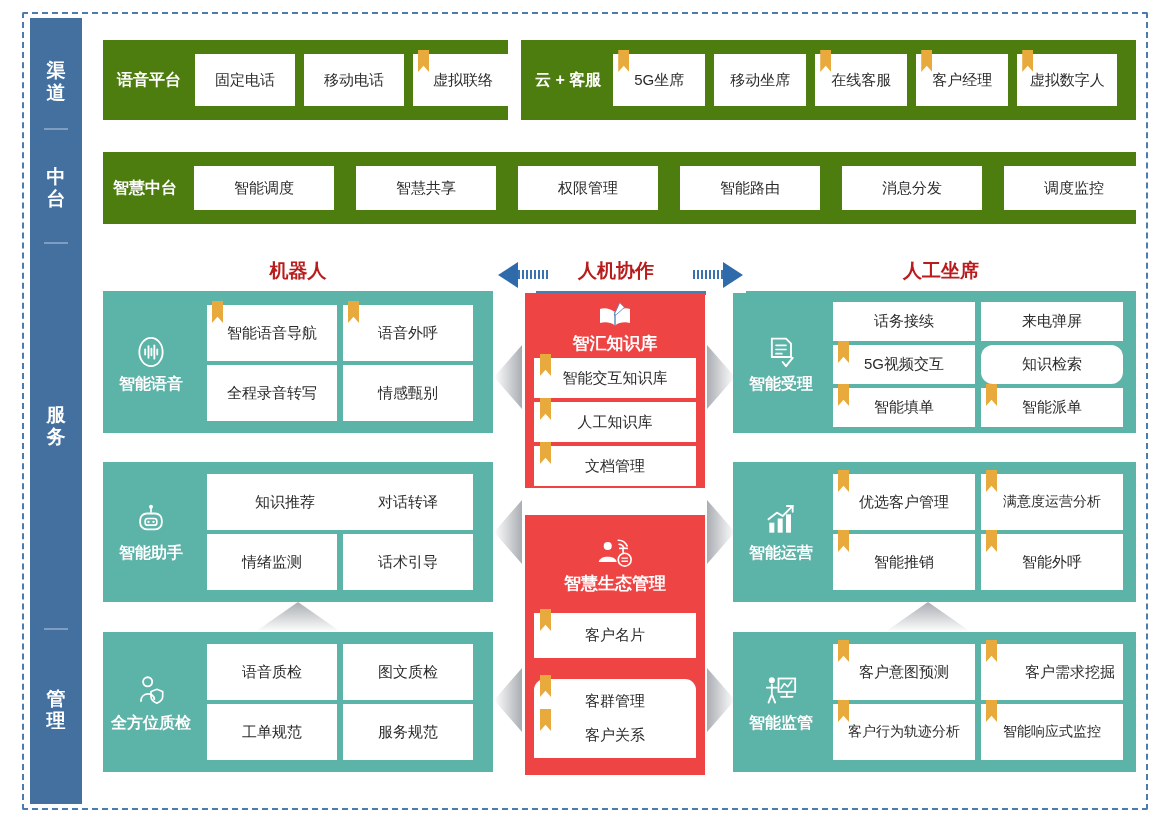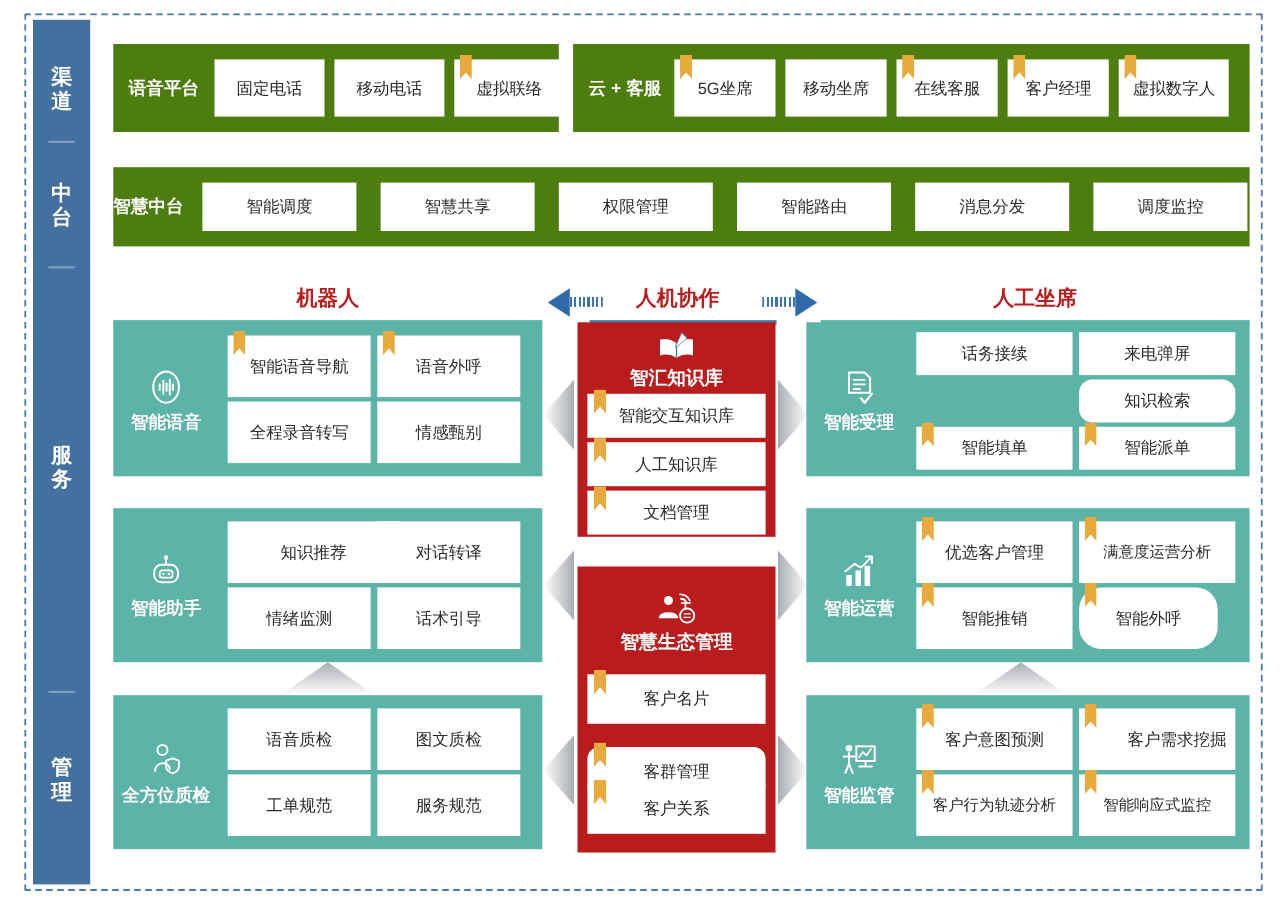--- a/index.html
+++ b/index.html
@@ -141,21 +141,21 @@
     color: #2b2b2b;
     font-size: 15px;
     display: flex;
     align-items: center;
     justify-content: center;
     white-space: nowrap;
   }
   .cell.small { font-size: 14px; }
 
   
-  .cstack { position: absolute; background: #b91c1c; }
+  .cstack { position: absolute; background: #ef4444; }
   .cstack-head {
     position: absolute; left: 0; width: 100%;
     display: flex; flex-direction: column;
     align-items: center; justify-content: flex-end;
   }
   .cstack-title {
     color: #ffffff; font-weight: bold; font-size: 17px;
     white-space: nowrap; margin-top: 1px;
   }
 
@@ -231,21 +231,21 @@
     <div class="chip" style="width:92px;height:52px;margin-left:9px;">
       <i class="bm"></i>
       <span>客户经理</span>
     </div>
     <div class="chip" style="width:100px;height:52px;margin-left:9px;">
       <i class="bm"></i>
       <span>虚拟数字人</span>
     </div>
   </div>
 
-  <div class="band" style="left:103px; top:152px; width:1033px; height:72px; padding-left:0;">
+  <div class="band" style="left:103px; top:152px; width:1033px; height:72px; padding-left:10px;">
     <div class="band-title">智慧中台</div>
     <div class="chip" style="width:140px;height:44px;margin-left:17px;">
       <span>智能调度</span>
     </div>
     <div class="chip" style="width:140px;height:44px;margin-left:22px;">
       <span>智慧共享</span>
     </div>
     <div class="chip" style="width:140px;height:44px;margin-left:22px;">
       <span>权限管理</span>
     </div>
@@ -456,20 +456,24 @@
         <path d="M26 36 l4 5 l8 -10" fill="none" stroke="#ffffff" stroke-width="2.4" stroke-linecap="round" stroke-linejoin="round"></path>
       </svg>
       <div class="group-name">智能受理</div>
     </div>
     <div class="cell" style="left:100px; top:9px; width:142px; height:39px;">
       <span>话务接续</span>
     </div>
     <div class="cell" style="left:248px; top:9px; width:142px; height:39px;">
       <span>来电弹屏</span>
     </div>
+    <div class="cell" style="left:100px; top:52px; width:142px; height:39px;">
+      <i class="bm"></i>
+      <span>5G视频交互</span>
+    </div>
     <div class="cell" style="left:248px; top:52px; width:142px; height:39px;border-radius:12px;">
       <span>知识检索</span>
     </div>
     <div class="cell" style="left:100px; top:95px; width:142px; height:39px;">
       <i class="bm"></i>
       <span>智能填单</span>
     </div>
     <div class="cell" style="left:248px; top:95px; width:142px; height:39px;">
       <i class="bm"></i>
       <span>智能派单</span>
@@ -492,21 +496,21 @@
       <span>优选客户管理</span>
     </div>
     <div class="cell small" style="left:248px; top:12px; width:142px; height:56px;">
       <i class="bm"></i>
       <span>满意度运营分析</span>
     </div>
     <div class="cell" style="left:100px; top:72px; width:142px; height:56px;">
       <i class="bm"></i>
       <span>智能推销</span>
     </div>
-    <div class="cell" style="left:248px; top:72px; width:126px; height:56px;border-radius:20px;">
+    <div class="cell" style="left:248px; top:72px; width:142px; height:56px;">
       <i class="bm"></i>
       <span>智能外呼</span>
     </div>
   </div>
 
   <svg class="chev-up" style="left:885px; top:602px;" viewBox="0 0 86 30">
     <polygon points="43,0 86,30 0,30" fill="url(#gu1)"></polygon>
   </svg>
 
   <div class="group" style="left:733px; top:632px; width:403px; height:140px;">

